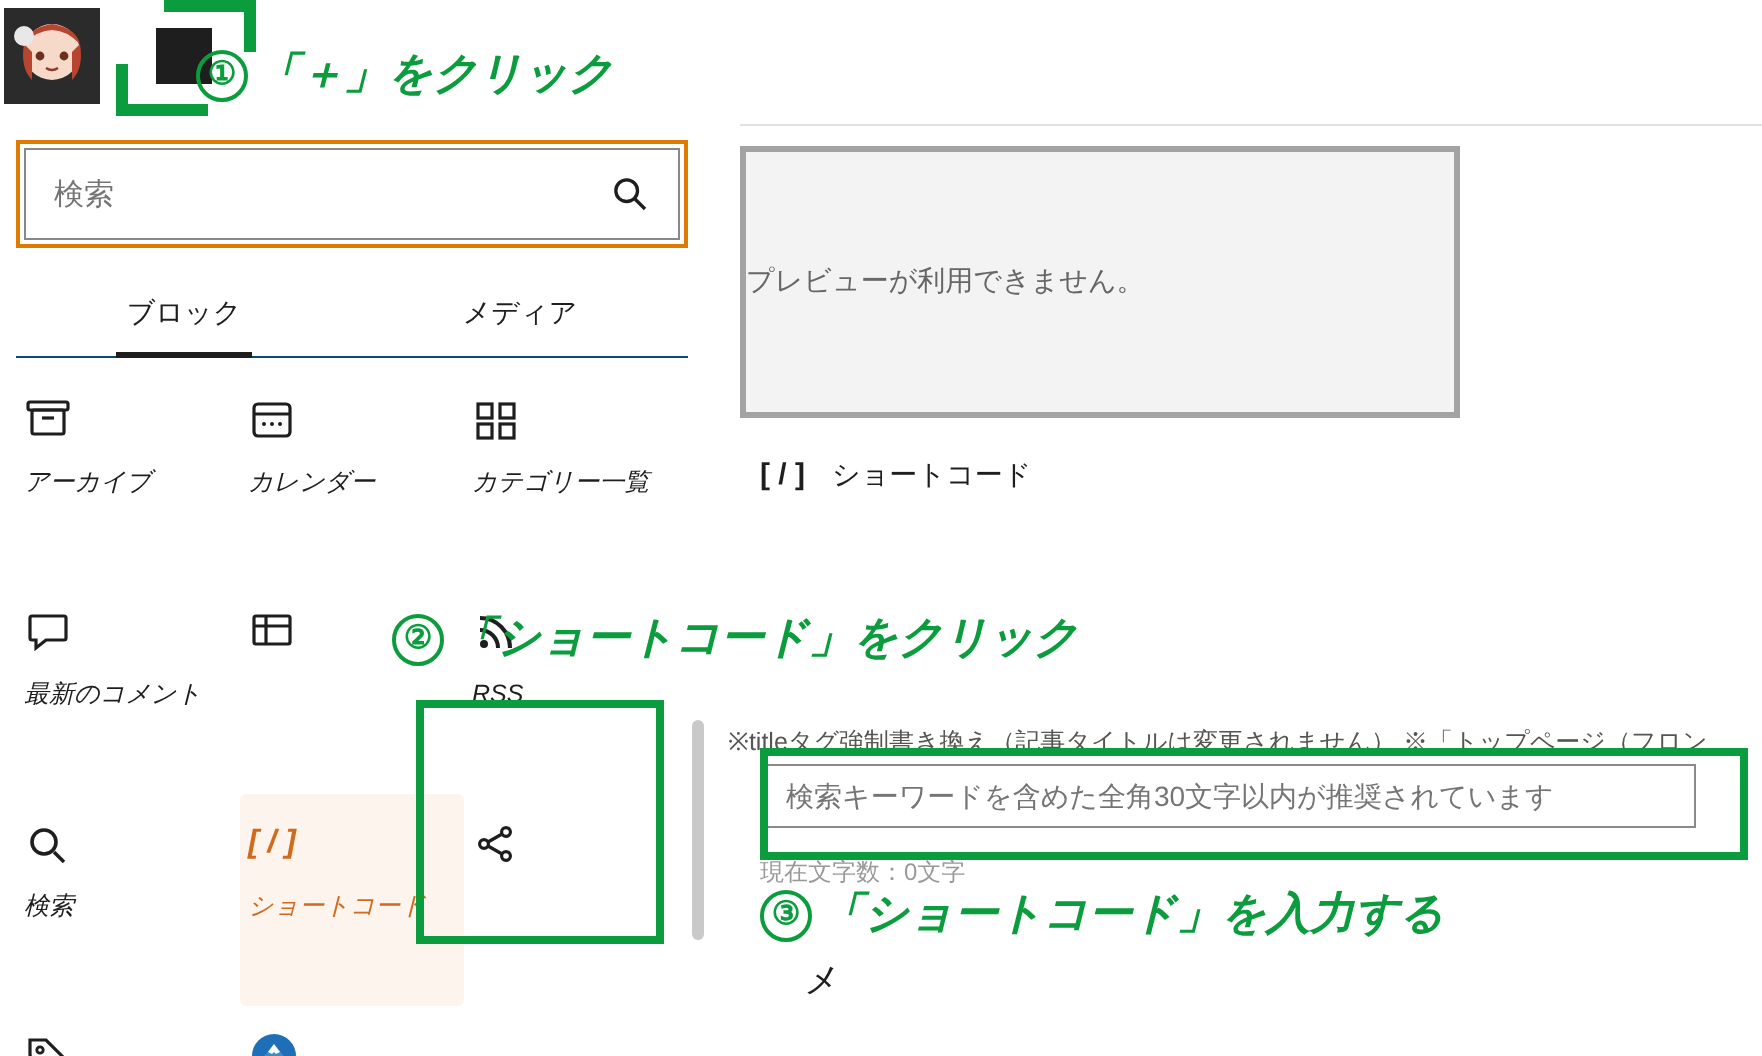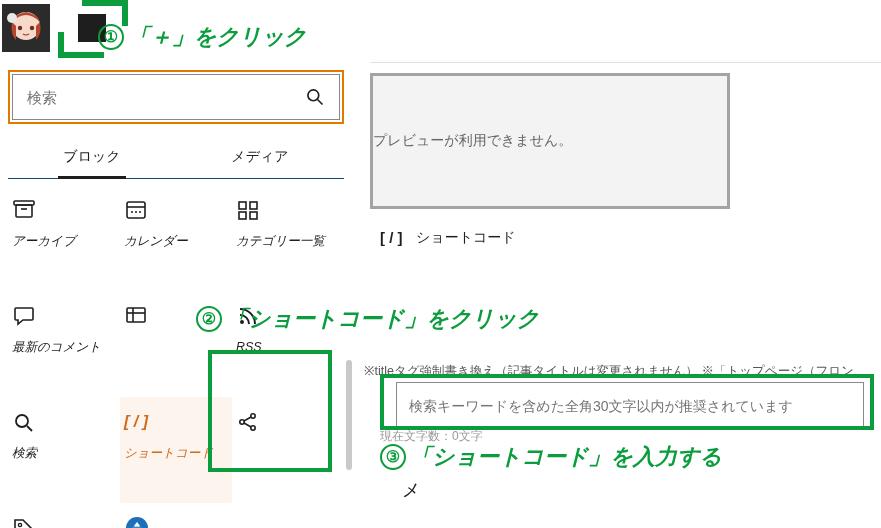--- a/index.html
+++ b/index.html
@@ -216,23 +216,23 @@
     white-space: nowrap;
   }
   .input-highlight {
     position: absolute;
     border: 4px solid #0b9d3d;
     pointer-events: none;
   }
   .sc-input {
     position: absolute;
     top: 382px;
-    left: 396px;
+    left: 380px;
     width: 468px;
-    height: 48px;
+    height: 32px;
     border: 1px solid #8a8a8a;
     padding: 0 12px;
     font-size: 14px;
     color: #9a9a9a;
     background: #fff;
   }
   .char-count {
     position: absolute;
     top: 428px;
     left: 380px;

